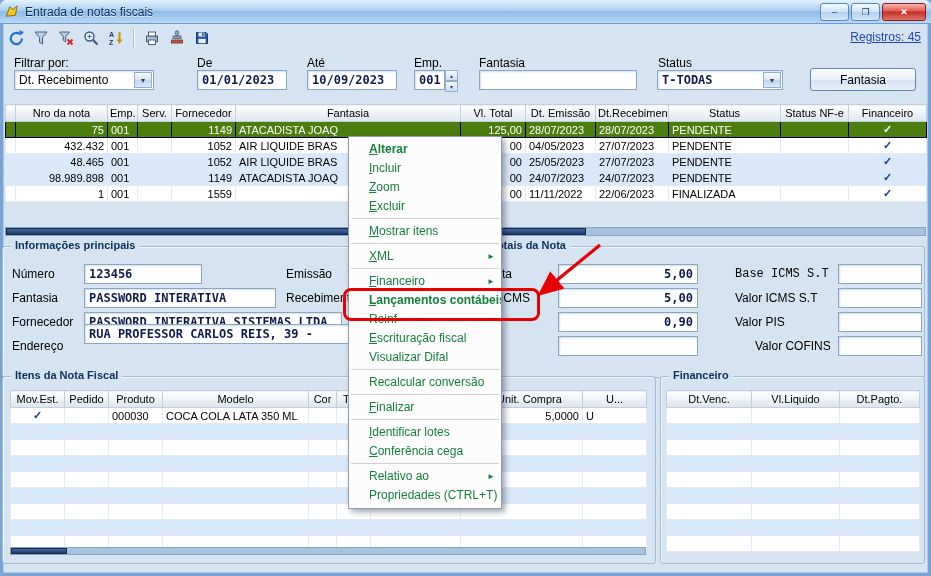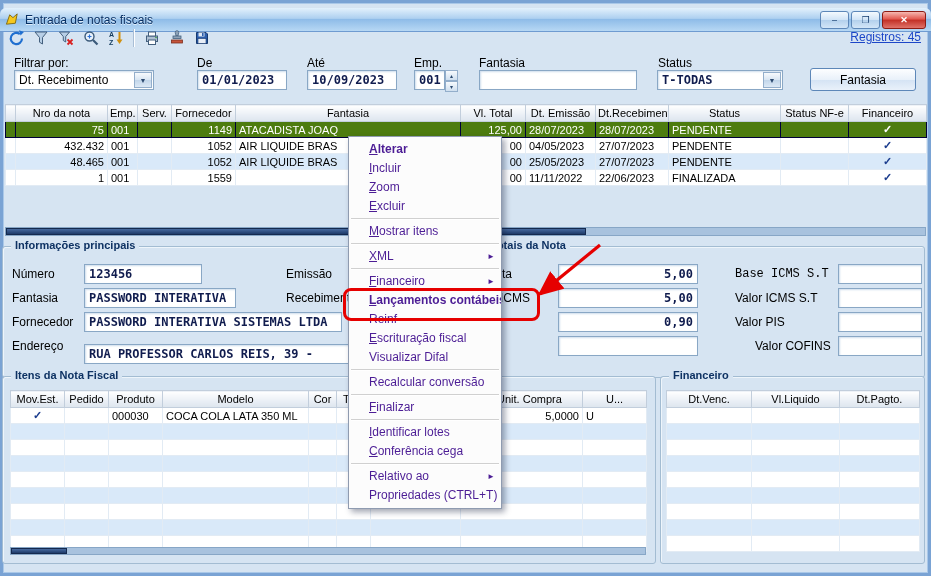--- a/index.html
+++ b/index.html
@@ -3,21 +3,21 @@
 <meta charset="utf-8">
 <style>
   html,body{margin:0;padding:0;background:#6b7787;}
   .window{position:relative;width:931px;height:576px;overflow:hidden;
     font-family:"Liberation Sans",sans-serif;font-size:12px;background:#d6e4f2;
     box-shadow:inset 0 0 0 3px #7aa3d4, inset 0 0 0 4px #aac8e8;}
   
   .titlebar{position:absolute;left:0;top:0;width:100%;height:24px;box-sizing:border-box;
     background:linear-gradient(#e3f1fc,#aed0f0 45%,#8fbce8 50%,#b7d8f4);
     border-bottom:1px solid #6f9bd1;border-radius:6px 6px 0 0;
-    display:flex;align-items:center;padding:0 5px;margin-top:8px;}
+    display:flex;align-items:center;padding:0 5px;}
   .title{margin-left:5px;color:#072f63;text-shadow:0 1px 0 #ffffffaa;}
   .winbtns{margin-left:auto;display:flex;gap:2px;}
   .wbtn{width:27px;height:16px;display:flex;align-items:center;justify-content:center;
     font-size:9px;color:#123a6b;cursor:pointer;border:1px solid #5d87b8;border-radius:3px;
     background:linear-gradient(#f4fafe,#cfe3f6 50%,#b3d0ec 51%,#d3e6f8);}
   .wbtn.close{width:42px;color:#fff;font-weight:bold;
     background:linear-gradient(#f6b8b1,#e2574e 45%,#c22f25 50%,#e0736a);border-color:#8d1c14;}
   
   .toolbar{position:absolute;left:5px;top:26px;height:24px;display:flex;align-items:center;gap:3px;}
   .tbtn{width:22px;height:22px;display:flex;align-items:center;justify-content:center;cursor:pointer;}
@@ -63,21 +63,21 @@
   #fin-grid{left:666px;top:390px;width:253px;}
   .hscroll{position:absolute;background:#a8c2de;border:1px solid #87a6c6;box-sizing:border-box;}
   .hthumb{position:absolute;top:0;bottom:0;background:linear-gradient(#46699f,#1e3a68);border:1px solid #14294e;}
   
   .group{position:absolute;border:1px solid #a3bcd2;border-radius:3px;box-shadow:inset 1px 1px 0 #eef5fb;}
   .legend{position:absolute;top:-8px;left:8px;background:#d6e4f2;padding:0 4px;font-weight:bold;
     font-size:11px;color:#0e3263;white-space:nowrap;}
   
   #ctx-menu{position:absolute;left:348px;top:136px;width:152px;background:#fcfcfc;
     border:1px solid #8f9bb0;box-shadow:3px 3px 6px rgba(20,30,60,.4);padding:3px 0;z-index:50;}
-  .menu-item{height:19px;line-height:19px;padding:0 12px 0 20px;font-size:12px;color:#4c1d95;
+  .menu-item{height:19px;line-height:19px;padding:0 12px 0 20px;font-size:12px;color:#15803d;
     position:relative;cursor:pointer;white-space:nowrap;overflow:hidden;}
   .menu-item.bold,.menu-item.hl{font-weight:bold;}
   .menu-item .sub{position:absolute;right:6px;font-size:8px;top:0;}
   .menu-sep{border-top:1px solid #d0d0d0;border-bottom:1px solid #fff;margin:2px 2px;}
   
   .red-box{position:absolute;left:343px;top:288px;width:191px;height:27px;border:3px solid #e60000;
     border-radius:8px;z-index:60;pointer-events:none;}
   #annot-svg{position:absolute;left:0;top:0;z-index:61;pointer-events:none;}
 </style>
 </head>
@@ -256,20 +256,34 @@
           <td></td>
           <td>1052</td>
           <td>AIR LIQUIDE BRAS</td>
           <td>00</td>
           <td>25/05/2023</td>
           <td>27/07/2023</td>
           <td>PENDENTE</td>
           <td></td>
           <td>✓</td>
         </tr>
+        <tr class="even">
+          <td></td>
+          <td>98.989.898</td>
+          <td>001</td>
+          <td></td>
+          <td>1149</td>
+          <td>ATACADISTA JOAQ</td>
+          <td>00</td>
+          <td>24/07/2023</td>
+          <td>24/07/2023</td>
+          <td>PENDENTE</td>
+          <td></td>
+          <td>✓</td>
+        </tr>
         <tr>
           <td></td>
           <td>1</td>
           <td>001</td>
           <td></td>
           <td>1559</td>
           <td></td>
           <td>00</td>
           <td>11/11/2022</td>
           <td>22/06/2023</td>
@@ -282,25 +296,25 @@
   <div class="hscroll" style="left:5px;top:227px;width:921px;height:9px;">
     <div class="hthumb" style="left:0;width:578px;"></div>
   </div>
 
   <div class="group" style="left:2px;top:246px;width:466px;height:130px;">
     <span class="legend">Informações principais</span>
   </div>
   <span class="lbl" style="left:12px;top:267px;">Número</span>
   <div class="fld" style="left:84px;top:264px;width:118px;">123456</div>
   <span class="lbl" style="left:12px;top:291px;">Fantasia</span>
-  <div class="fld" style="left:84px;top:288px;width:152px;">PASSWORD INTERATIVA</div>
+  <div class="fld" style="left:84px;top:288px;width:192px;">PASSWORD INTERATIVA</div>
   <span class="lbl" style="left:12px;top:315px;">Fornecedor</span>
   <div class="fld" style="left:84px;top:312px;width:258px;">PASSWORD INTERATIVA SISTEMAS LTDA</div>
   <span class="lbl" style="left:12px;top:339px;">Endereço</span>
-  <div class="fld" style="left:84px;top:344px;width:268px;">RUA PROFESSOR CARLOS REIS, 39 -</div>
+  <div class="fld" style="left:84px;top:324px;width:268px;">RUA PROFESSOR CARLOS REIS, 39 -</div>
   <span class="lbl" style="left:286px;top:267px;">Emissão</span>
   <div class="fld" style="left:352px;top:264px;width:108px;"></div>
   <span class="lbl" style="left:286px;top:291px;">Recebimento</span>
   <div class="fld" style="left:352px;top:288px;width:108px;"></div>
 
   <div class="group" style="left:472px;top:246px;width:451px;height:130px;">
     <span class="legend" style="left:14px;">Totais da Nota</span>
   </div>
   <span class="lbl r" style="left:472px;top:267px;width:80px;">da nota</span>
   <div class="fld num" style="left:558px;top:264px;width:140px;">5,00</div>

